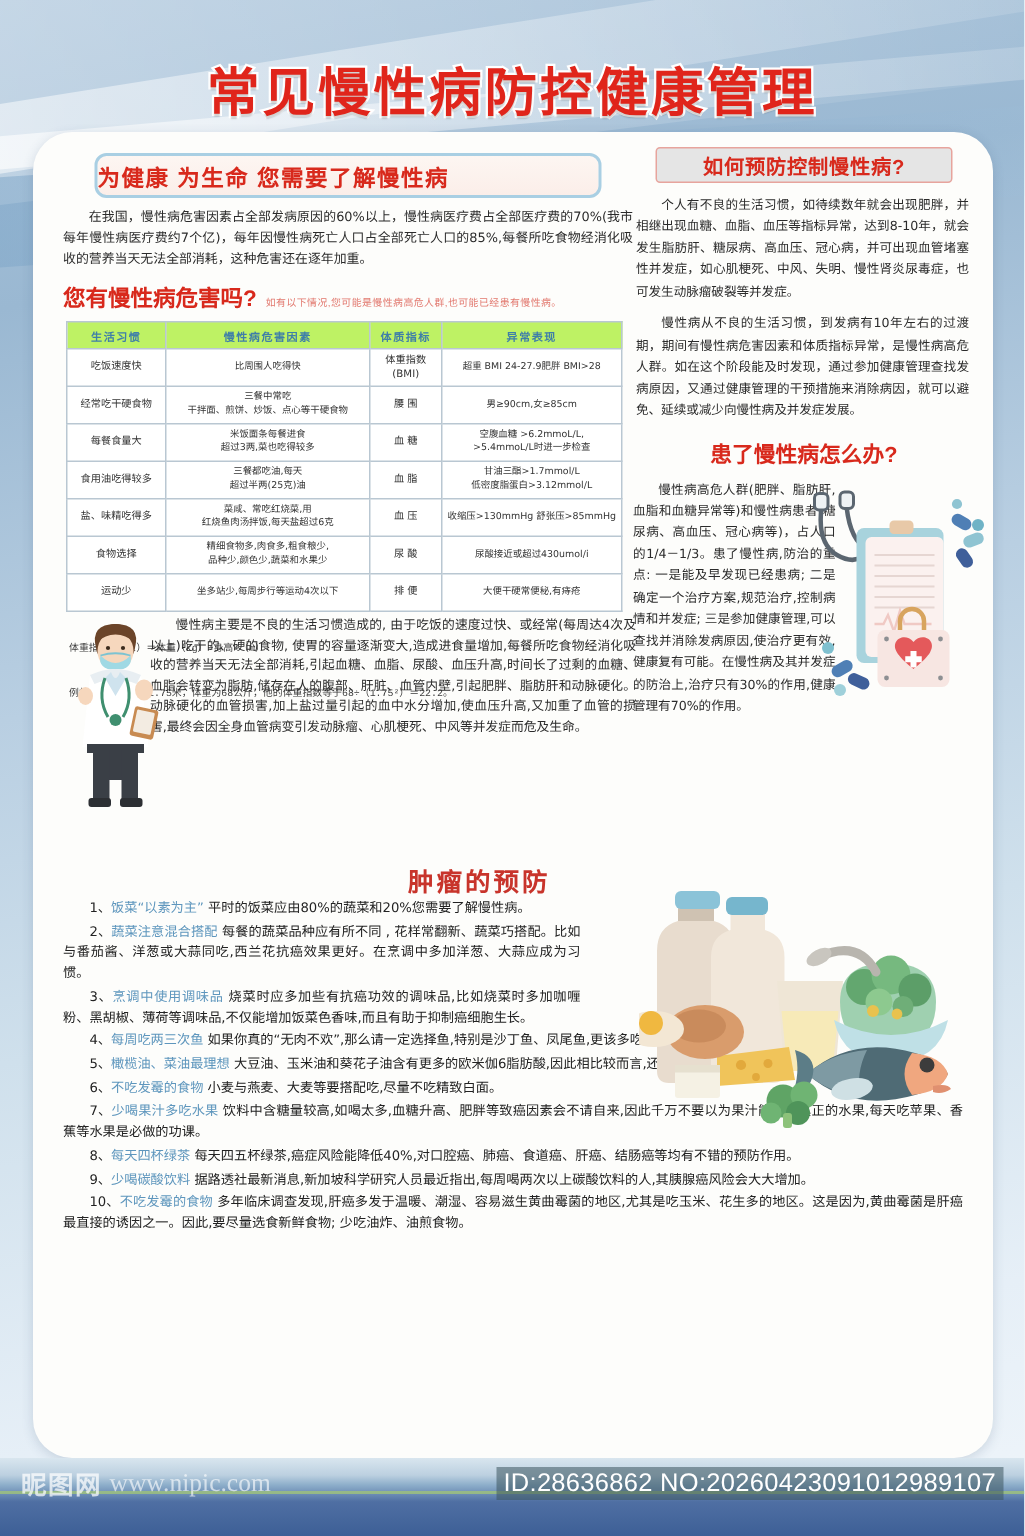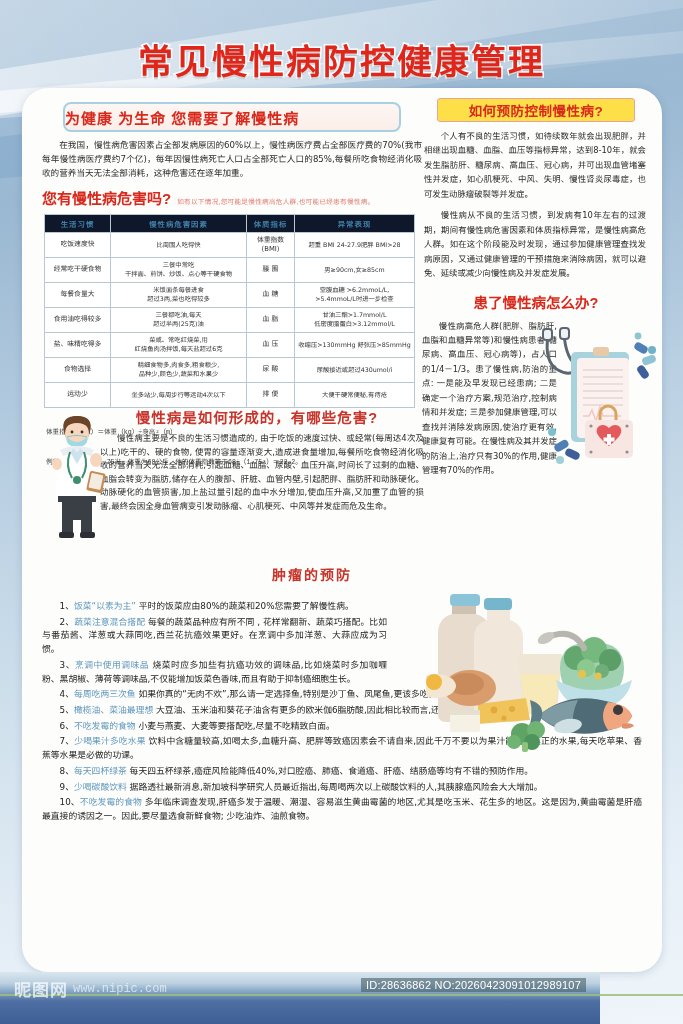--- a/index.html
+++ b/index.html
@@ -57,71 +57,71 @@
         margin:7px 6px 0 6px;font-family:"DejaVu Sans","Liberation Sans",sans-serif;}
 
   .h-red{color:#d8291c;font-size:15px;font-weight:bold;margin:6px 0 0 6px;}
   .h-red .sub{color:#e2796f;font-size:6.6px;font-weight:normal;margin-left:6px;letter-spacing:.3px;}
 
   
   table.risk{border-collapse:collapse;width:370px;margin:6px 0 0 8px;table-layout:fixed;
              font-family:"DejaVu Sans","Liberation Sans",sans-serif;}
   table.risk th,table.risk td{border:1px solid #b9c7d2;text-align:center;vertical-align:middle;
              padding:2px 1px;color:#333;}
-  table.risk th{background:#0f172a;color:#3f7fa8;font-size:7.4px;font-weight:bold;letter-spacing:1px;height:13px;}
+  table.risk th{background:#bef264;color:#3f7fa8;font-size:7.4px;font-weight:bold;letter-spacing:1px;height:13px;}
   table.risk td{font-size:6.3px;line-height:1.32;background:#fff;height:20px;}
   table.risk td.k{font-size:6.8px;}
   .c1{width:66px;}.c2{width:136px;}.c3{width:48px;}.c4{width:120px;}
   .bmi-note{font-size:6.6px;color:#3b3b3b;line-height:1.5;margin:20px 0 0 10px;
             font-family:Liberation Mono, monospace;}
 
   
   .redbox{margin:2px auto 0;width:196px;height:22px;border:1px solid #e7a49d;border-radius:3px;
-          background:#fde047;display:flex;align-items:center;justify-content:center;}
+          background:#e5e5e5;display:flex;align-items:center;justify-content:center;}
   .redbox span{color:#d8291c;font-size:13.5px;font-weight:bold;letter-spacing:.5px;}
   .para-r{font-size:8.4px;line-height:1.72;color:#2b2b2b;text-align:justify;text-indent:2em;
           margin:7px 6px 0 4px;font-family:"DejaVu Sans","Liberation Sans",sans-serif;}
   .h-red-c{color:#d8291c;font-size:14.5px;font-weight:bold;text-align:center;margin:10px 0 2px;}
 
   
   .mid{position:absolute;left:14px;top:318px;width:392px;}
   .mid-title{color:#c8342b;font-size:14.5px;font-weight:bold;text-align:center;letter-spacing:1px;
              margin-left:50px;}
   .mid-para{font-size:8.5px;line-height:1.6;color:#2b2b2b;text-align:justify;text-indent:2em;
             margin:5px 4px 0 64px;font-family:"DejaVu Sans","Liberation Sans",sans-serif;}
 
   
-  .tumor-head{position:absolute;left:250px;top:476px;color:#c8342b;font-size:14px;font-weight:bold;letter-spacing:2px;}
+  .tumor-head{position:absolute;left:250px;top:486px;color:#c8342b;font-size:17px;font-weight:bold;letter-spacing:2px;}
   .ten-head{position:absolute;left:18px;top:487px;color:#c8342b;font-size:16.5px;font-weight:bold;letter-spacing:3px;}
   .rules{position:absolute;left:14px;top:512px;width:612px;}
   .rule{font-size:8.8px;line-height:1.56;color:#222;text-align:justify;text-indent:2em;margin:0 6px 2px 6px;
         font-family:"DejaVu Sans","Liberation Sans",sans-serif;}
   .rule b{color:#5e96bd;font-weight:normal;}
   .narrow{width:345px;}
 
   
   .doctor{position:absolute;left:22px;top:320px;width:66px;height:138px;}
 
   
   .clip{position:absolute;right:4px;top:236px;width:120px;height:150px;}
 
   
   .food{position:absolute;right:6px;top:488px;width:230px;height:185px;}
 
   
-  .footer{position:absolute;left:0;bottom:0;width:600px;height:52px;
+  .footer{position:absolute;left:0;bottom:0;width:683px;height:52px;
           background:linear-gradient(180deg,#d9e6ef 0%,#bcd0e0 22%,#8fb0cb 34%,#4f6fa3 56%,#3d5f96 100%);z-index:7;}
   .footer .rule-line{position:absolute;left:0;top:22px;width:683px;height:2px;background:#9cbf7e;opacity:.85;}
   .wm{position:absolute;left:14px;top:4px;display:flex;align-items:center;gap:5px;}
   .wm-cn{font-size:17px;font-weight:bold;color:rgba(255,255,255,.72);letter-spacing:1px;
          font-family:"DejaVu Sans","Liberation Sans",sans-serif;}
-  .wm-url{font-size:12px;color:rgba(255,255,255,.62);letter-spacing:0px;
-          font-family:Liberation Mono, monospace;}
+  .wm-url{font-size:17px;color:rgba(255,255,255,.62);letter-spacing:0px;
+          font-family:Liberation Serif, serif;}
   .idbox{position:absolute;right:14px;top:6px;background:rgba(60,85,95,.55);
-         padding:1px 5px;color:#fff;font-size:11px;letter-spacing:.2px;
+         padding:1px 5px;color:#fff;font-size:17px;letter-spacing:.2px;
          font-family:"Liberation Sans",sans-serif;}
 </style>
 </head>
 <body>
 
 <div class="poster">
 
   <div class="bg-base"></div>
   <div class="swoosh sw3"></div>
   <div class="swoosh sw1"></div>
@@ -263,21 +263,20 @@
         <circle cx="114" cy="26" r="4" fill="#6fb3c6"></circle>
         <circle cx="100" cy="12" r="3.4" fill="#8fc4d2"></circle>
         <rect x="16" y="118" width="15" height="8" rx="4" fill="#4f7fb5" transform="rotate(-30 23 122)"></rect>
         <rect x="27" y="126" width="15" height="8" rx="4" fill="#3f5f9a" transform="rotate(25 34 130)"></rect>
         <circle cx="14" cy="108" r="4" fill="#7fc0cf"></circle>
         <circle cx="22" cy="136" r="4" fill="#9fd0da"></circle>
       </g>
     </svg>
 
     <div class="mid">
-      <div class="mid-title">慢性病是如何形成的，有哪些危害?</div>
       <div class="mid-para">慢性病主要是不良的生活习惯造成的, 由于吃饭的速度过快、或经常(每周达4次及以上)吃干的、硬的食物, 使胃的容量逐渐变大,造成进食量增加,每餐所吃食物经消化吸收的营养当天无法全部消耗,引起血糖、血脂、尿酸、血压升高,时间长了过剩的血糖、血脂会转变为脂肪,储存在人的腹部、肝脏、血管内壁,引起肥胖、脂肪肝和动脉硬化。动脉硬化的血管损害,加上盐过量引起的血中水分增加,使血压升高,又加重了血管的损害,最终会因全身血管病变引发动脉瘤、心肌梗死、中风等并发症而危及生命。</div>
     </div>
 
     <svg class="doctor" viewBox="0 0 66 138">
       <path d="M20 24 q-4 -16 13 -16 q17 0 13 16 q-1 9 -13 9 q-12 0 -13 -9z" fill="#6b4429"></path>
       <ellipse cx="33" cy="26" rx="12" ry="13" fill="#f6d7bd"></ellipse>
       <path d="M21 20 q2 -12 12 -12 q10 0 12 12 q-5 -5 -12 -5 q-7 0 -12 5z" fill="#6b4429"></path>
       <circle cx="28" cy="24" r="1.4" fill="#3a2a1c"></circle>
         <circle cx="38" cy="24" r="1.4" fill="#3a2a1c"></circle>
       <path d="M23 29 q10 10 20 0 q2 9 -10 10 q-12 -1 -10 -10z" fill="#9fd9e4"></path>

